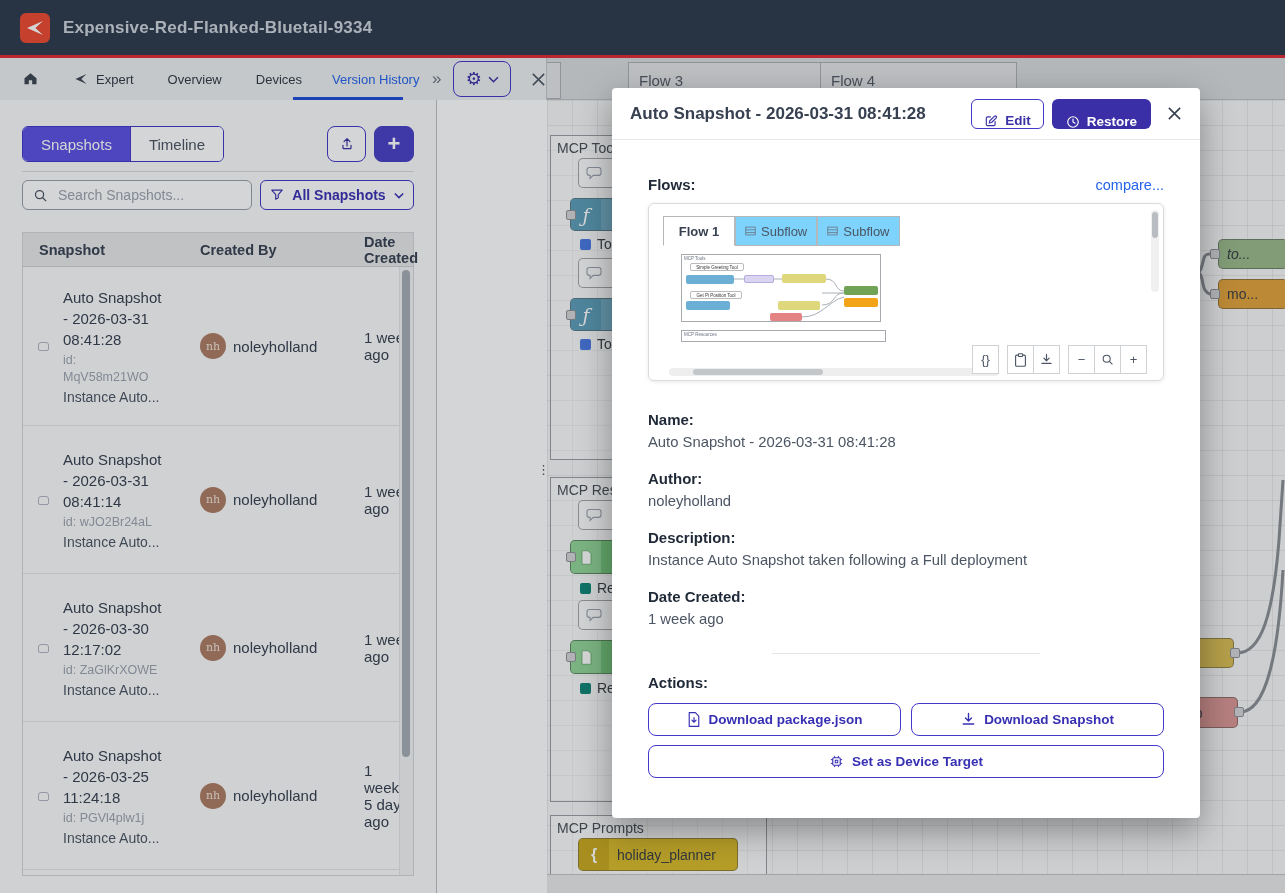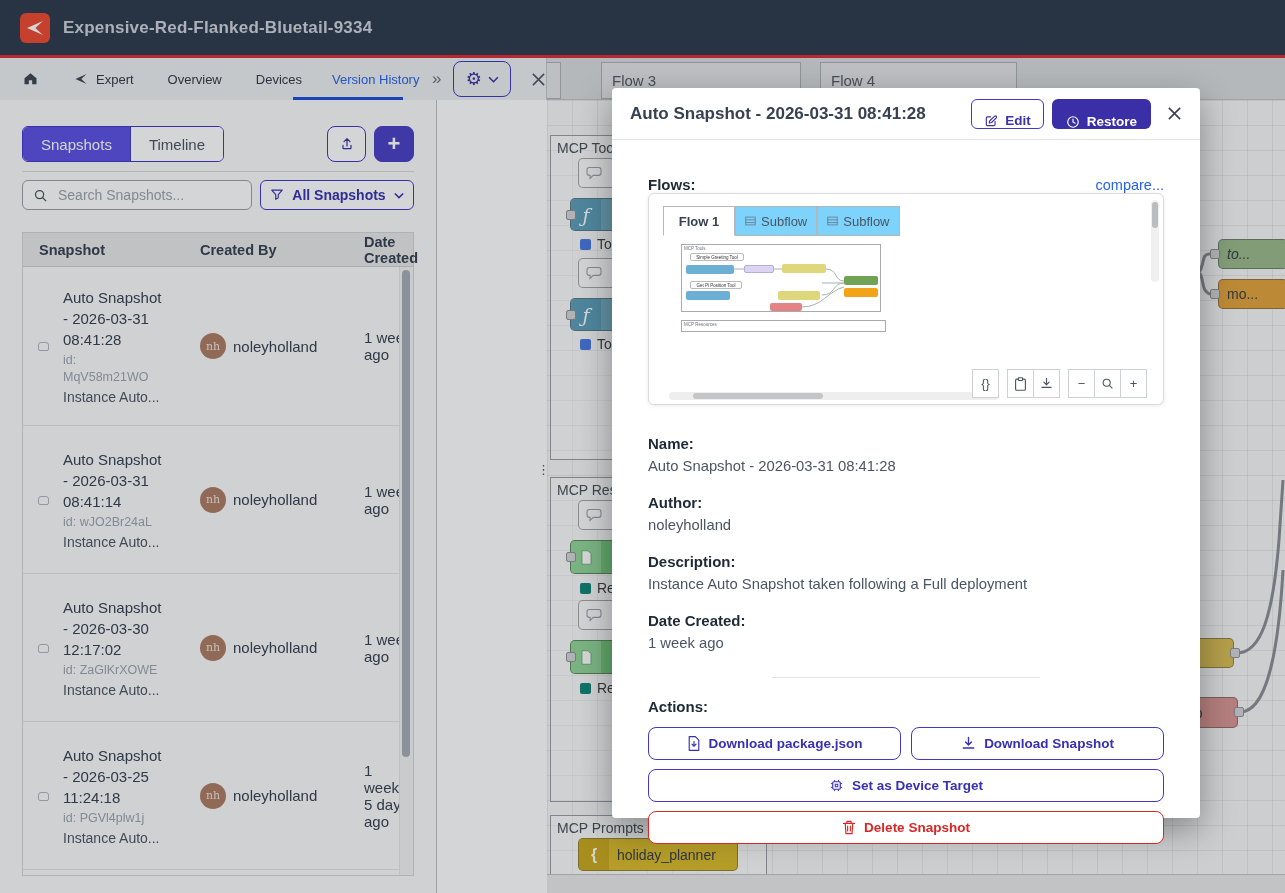--- a/index.html
+++ b/index.html
@@ -105,21 +105,21 @@
   .m-title{flex:1;font-size:17px;font-weight:bold;color:#374151;}
   .btn{display:flex;align-items:flex-end;justify-content:center;gap:7px;border-radius:6px;font-size:13.5px;font-weight:bold;
        box-sizing:border-box;background:#fff;}
   .btn-edit{height:30px;padding:0 12px;border:1px solid #4338CA;color:#3B32A8;}
   .btn-restore{height:30px;padding:0 14px;border:none;background:#3A2FA6;color:#fff;margin-left:8px;}
   .m-close{margin-left:16px;color:#374151;}
   .m-body{padding:0 36px;}
   .flows-row{margin-top:36px;display:flex;align-items:baseline;}
   .f-label{font-size:15px;font-weight:bold;color:#1F2937;flex:1;}
   .compare-link{font-size:14.5px;color:#2563EB;}
-  .flow-card{height:212px;border:1px solid #D9DCDF;border-radius:6px;box-shadow:0 1px 4px rgba(0,0,0,0.09);
+  .flow-card{margin-top:10px;height:178px;border:1px solid #D9DCDF;border-radius:6px;box-shadow:0 1px 4px rgba(0,0,0,0.09);
              position:relative;padding:12px 14px;box-sizing:border-box;background:#fff;}
   .fc-tabs{display:inline-flex;position:relative;z-index:2;}
   .fc-tab{height:30px;display:flex;align-items:center;justify-content:center;gap:5px;border:1px solid #B5B8BB;
           box-sizing:border-box;font-size:13px;color:#4B5563;background:#7dd3fc;padding:0 9px;}
   .fc-tab.active{background:#fff;font-weight:bold;color:#374151;border-bottom-color:#fff;width:72px;}
   .mini-wrap{position:absolute;left:14px;top:48px;right:14px;bottom:10px;}
   .mini-group{position:absolute;border:1px solid #A7ABB0;background:#fff;box-sizing:border-box;}
   .mini-glabel{font-size:4.5px;color:#6B7280;padding:1px 0 0 2px;white-space:nowrap;}
   .mini-node{position:absolute;border-radius:2px;font-size:4.5px;color:#333;display:flex;align-items:center;
              justify-content:center;white-space:nowrap;box-sizing:border-box;}
@@ -296,21 +296,21 @@
       <div class="t-scroll">
           <div class="t-thumb"></div>
         </div>
     </div>
   </div>
   <div class="resize-dots"><span>⋮</span></div>
 
   <div class="editor">
     <div class="ed-tabbar">
       <div class="ed-tab-stub"></div>
-      <div class="ed-tab" style="left:54px;width:200px;text-align:center;">
+      <div class="ed-tab" style="left:81px;width:200px;text-align:center;">
           <span>Flow 3</span>
         </div>
       <div class="ed-tab" style="left:273px;width:197px;">
           <span>Flow 4</span>
         </div>
     </div>
 
     <div class="canvas">
 
       <svg width="738" height="775" style="position:absolute;left:0;top:0;">
@@ -581,22 +581,16 @@
           <span>Download Snapshot</span>
         </button>
         <button class="a-btn wide">
           <svg width="15" height="15" viewBox="0 0 24 24">
               <rect x="6" y="6" width="12" height="12" rx="1.5" stroke="currentColor" stroke-width="1.8" fill="none"></rect>
               <rect x="10" y="10" width="4" height="4" stroke="currentColor" stroke-width="1.6" fill="none"></rect>
               <path d="M9 6V3 M15 6V3 M9 21v-3 M15 21v-3 M6 9H3 M6 15H3 M21 9h-3 M21 15h-3" stroke="currentColor" stroke-width="1.6"></path>
             </svg>
           <span>Set as Device Target</span>
         </button>
-        <button class="a-btn wide danger">
-          <svg width="14" height="15" viewBox="0 0 20 22">
-              <path d="M2 5h16 M7 5V2h6v3 M4.5 5l1 15h9l1-15 M8 9v7 M12 9v7" stroke="currentColor" stroke-width="1.7" fill="none" stroke-linecap="round" stroke-linejoin="round"></path>
-            </svg>
-          <span>Delete Snapshot</span>
-        </button>
       </div>
     </div>
   </div>
 </div>
 
 </body></html>

